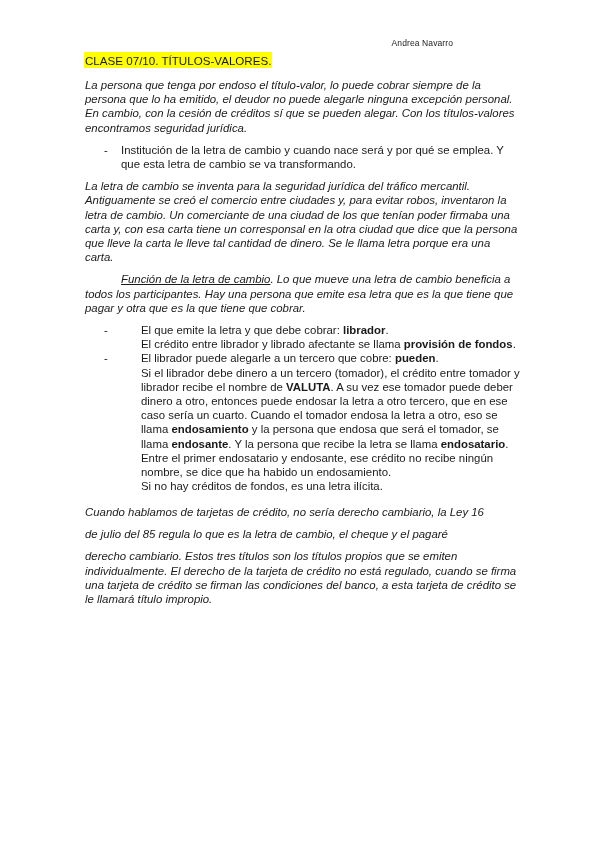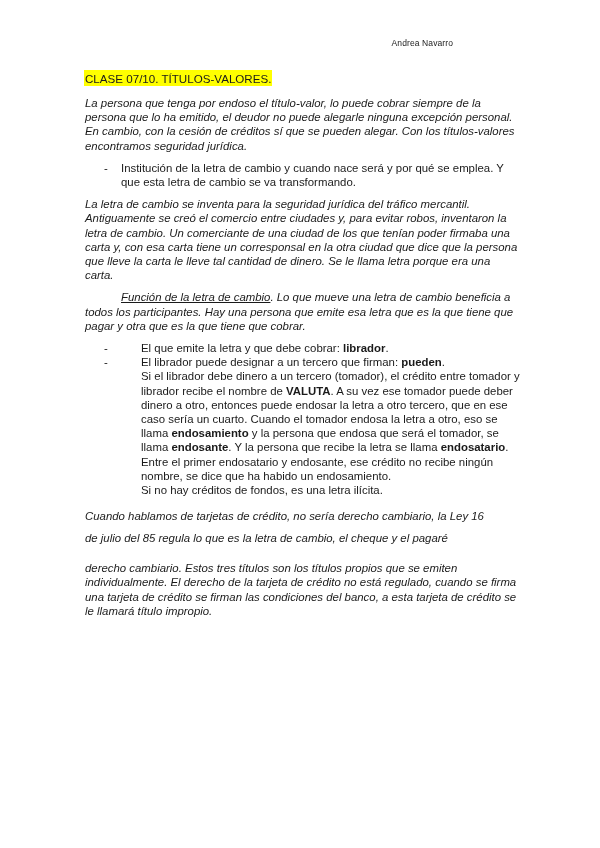--- a/index.html
+++ b/index.html
@@ -25,21 +25,21 @@
       position: absolute;
       top: 38px;
       right: 82px;
       font-size: 8.5px;
       color: #222;
       letter-spacing: 0.1px;
     }
     .content {
       position: absolute;
       left: 85px;
-      top: 70px;
+      top: 52px;
       width: 435px;
       font-size: 11.4px;
       line-height: 14.2px;
     }
     .title {
       display: inline-block;
       background: #ffff00;
       padding: 1px 1px 0 1px;
       margin-left: -1px;
       font-size: 11.6px;
@@ -71,21 +71,21 @@
     }
     b {
       font-weight: bold;
     }
     .u {
       text-decoration: underline;
       padding-left: 36px;
     }
     .wide-lines {
       line-height: 22px;
-      margin-bottom: 12px;
+      margin-bottom: 4px;
     }
     .after-wide {
       margin-top: 0;
     }
   </style>
 </head>
 <body>
 
 <div class="page">
 
@@ -105,24 +105,25 @@
     </ul>
 
     <p>La letra de cambio se inventa para la seguridad jurídica del tráfico mercantil. Antiguamente se creó el comercio entre ciudades y, para evitar robos, inventaron la letra de cambio. Un comerciante de una ciudad de los que tenían poder firmaba una carta y, con esa carta tiene un corresponsal en la otra ciudad que dice que la persona que lleve la carta le lleve tal cantidad de dinero. Se le llama letra porque era una carta.</p>
 
     <p><span class="u">Función de la letra de cambio</span><span>. Lo que mueve una letra de cambio beneficia a todos los participantes. Hay una persona que emite esa letra que es la que tiene que pagar y otra que es la que tiene que cobrar.</span></p>
 
     <ul class="bullets">
       <li>
         <span class="dash">-</span>
         <span class="line-block"><span>El que emite la letra y que debe cobrar: </span><b>librador</b><span>.</span></span>
+        <span class="line-block"><span>El crédito entre librador y librado afectante se llama </span><b>provisión de fondos</b><span>.</span></span>
       </li>
       <li>
         <span class="dash">-</span>
-        <span class="line-block"><span>El librador puede designar a un tercero que firman: </span><b>pueden</b><span>.</span></span>
+        <span class="line-block"><span>El librador puede alegarle a un tercero que cobre: </span><b>pueden</b><span>.</span></span>
         <span class="line-block"><span>Si el librador debe dinero a un tercero (tomador), el crédito entre tomador y librador recibe el nombre de </span><b>VALUTA</b><span>. A su vez ese tomador puede deber dinero a otro, entonces puede endosar la letra a otro tercero, que en ese caso sería un cuarto. Cuando el tomador endosa la letra a otro, eso se llama </span><b>endosamiento</b><span> y la persona que endosa que será el tomador, se llama </span><b>endosante</b><span>. Y la persona que recibe la letra se llama </span><b>endosatario</b><span>. Entre el primer endosatario y endosante, ese crédito no recibe ningún nombre, se dice que ha habido un endosamiento.</span></span>
         <span class="line-block">Si no hay créditos de fondos, es una letra ilícita.</span>
       </li>
     </ul>
 
     <p class="wide-lines">
       <span class="line-block" style="display:block">Cuando hablamos de tarjetas de crédito, no sería derecho cambiario, la Ley 16</span>
       <span class="line-block" style="display:block">de julio del 85 regula lo que es la letra de cambio, el cheque y el pagaré</span>
     </p>
     <p class="after-wide">derecho cambiario. Estos tres títulos son los títulos propios que se emiten individualmente. El derecho de la tarjeta de crédito no está regulado, cuando se firma una tarjeta de crédito se firman las condiciones del banco, a esta tarjeta de crédito se le llamará título impropio.</p>

